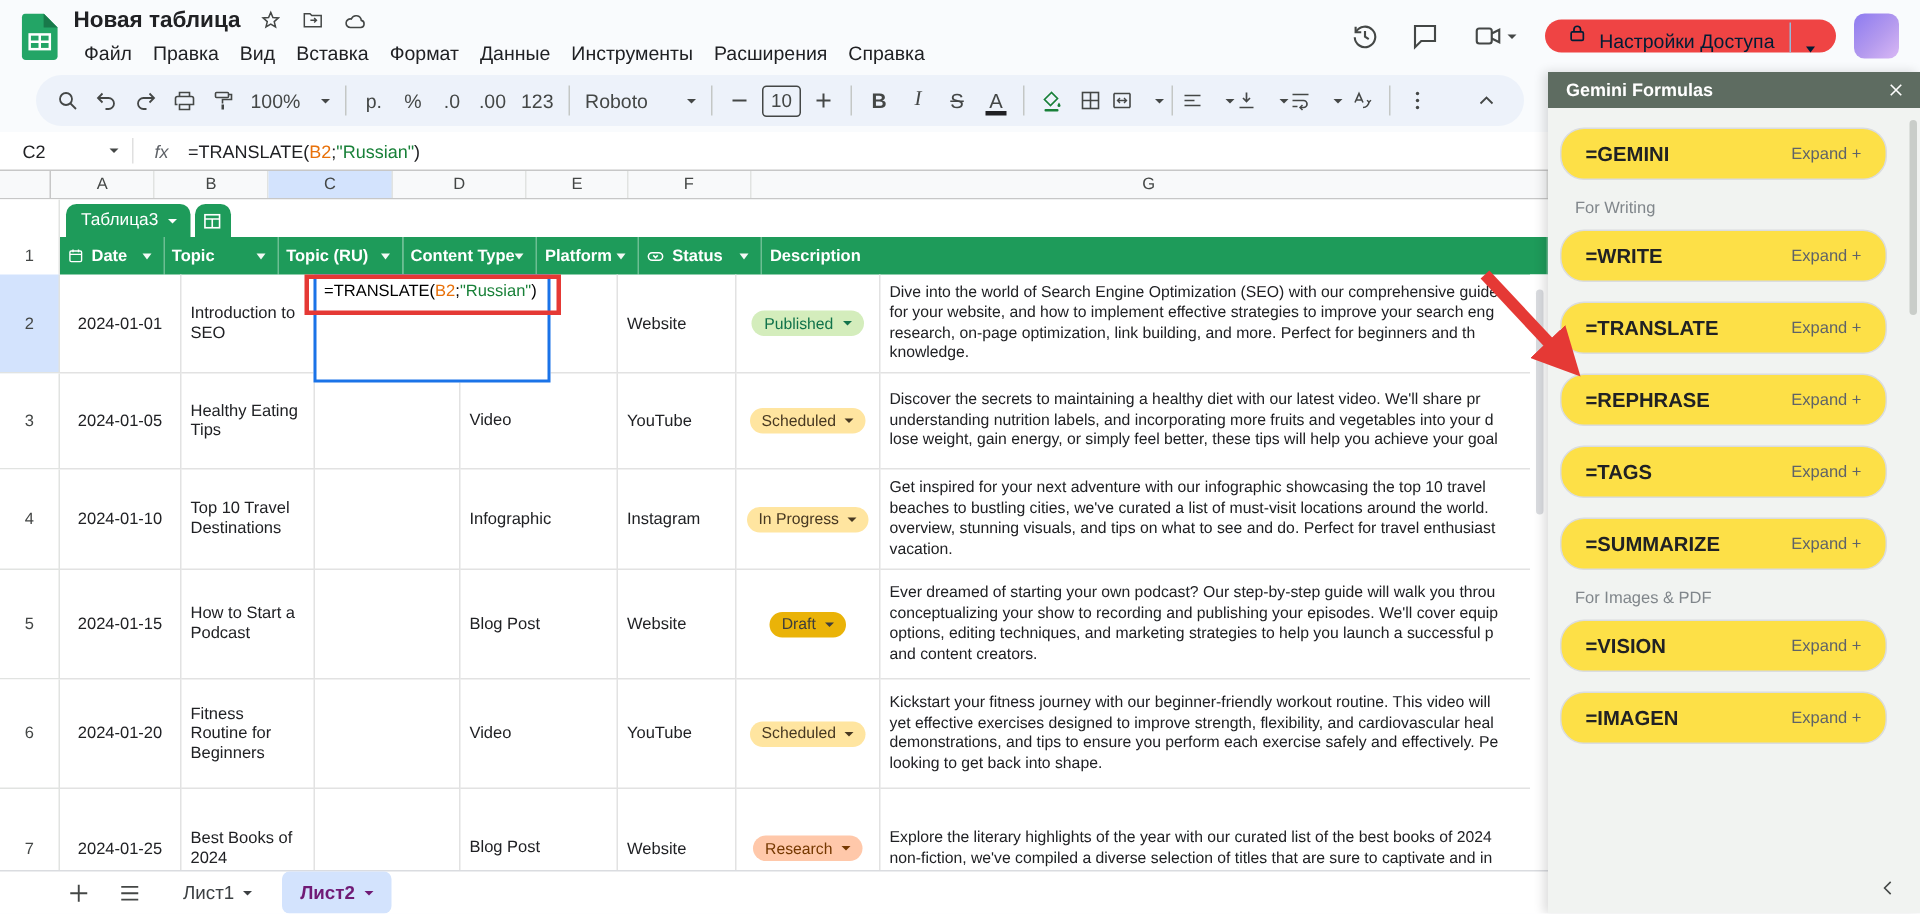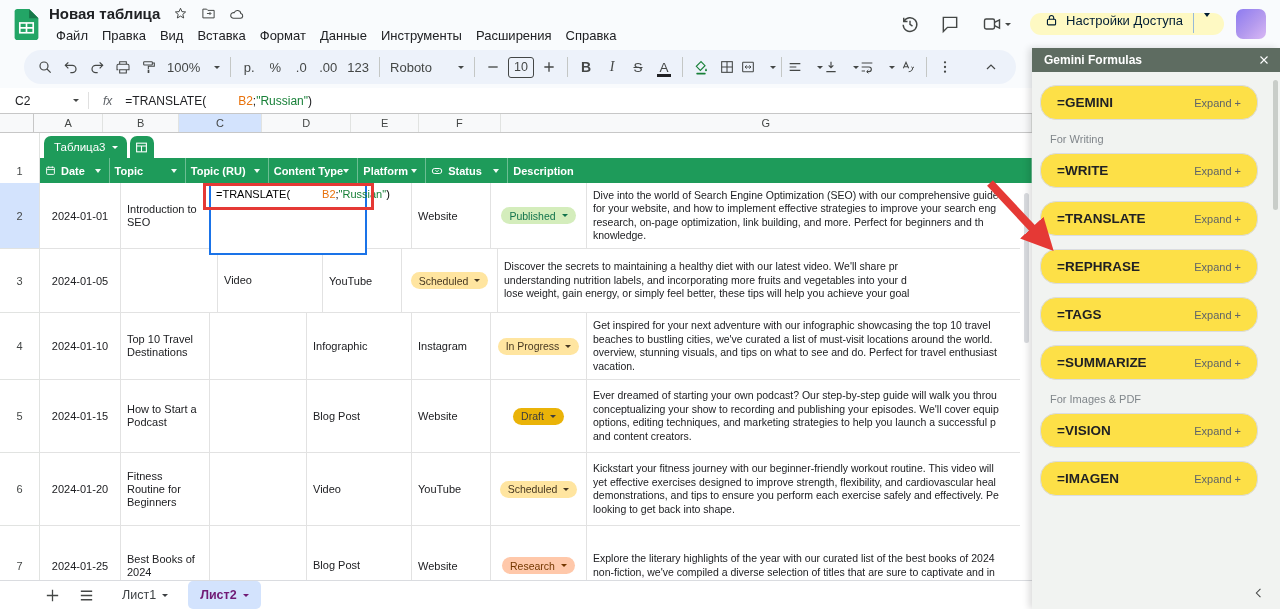--- a/index.html
+++ b/index.html
@@ -13,21 +13,21 @@
   .title-block { display:flex; flex-direction:column; justify-content:center; }
   .title-row { display:flex; align-items:center; height:22px;font-weight:bold; }
   .doc-title { font-size:15px; color:#202124; margin-right:12px; white-space:nowrap; }
   .tb-ico { width:17px; height:17px; color:#444746; margin-right:11px; display:flex; align-items:center; justify-content:center; }
   .menu-row { display:flex; height:21px; align-items:center; }
   .menu-item { font-size:13px; color:#202124; padding:0 7px; border-radius:4px; white-space:nowrap; cursor:default; }
   .topbar-right { margin-left:auto; display:flex; align-items:center; gap:4px; }
   .tr-ico { width:36px; height:36px; border-radius:50%; display:flex; align-items:center; justify-content:center; color:#444746; }
   .tr-ico svg { width:20px; height:20px; }
   .meet { width:48px; gap:3px; }
-  .share-pill { height:22px; background:#fef9c3; border-radius:17px; display:flex; align-items:flex-start; padding:0 4px 0 14px; color:#001d35; margin-left:6px; }
+  .share-pill { height:22px; background:#ef4444; border-radius:17px; display:flex; align-items:flex-end; padding:0 4px 0 14px; color:#001d35; margin-left:6px; }
   .share-pill svg { width:15px; height:15px; }
   .share-label { font-size:13px; font-weight:500; margin:0 10px 0 7px; white-space:nowrap; }
   .share-div { width:1px; height:20px; background:#96b9d8; }
   .share-caret { width:26px; display:flex; justify-content:center; }
   .avatar { width:30px; height:30px; border-radius:7px; margin-left:8px; background:linear-gradient(135deg,#8d7bf0 0%,#b49aee 55%,#d9b8f5 100%); }
 
   .caret { width:0; height:0; border-left:3.5px solid transparent; border-right:3.5px solid transparent; border-top:4px solid currentColor; display:inline-block; }
   .caret.sm { border-left-width:3px; border-right-width:3px; border-top-width:3.5px; }
 
   
@@ -48,21 +48,21 @@
   .b-color { position:relative; font-size:13.5px; }
   .b-color .bar { position:absolute; left:6px; right:6px; bottom:3px; height:3px; background:#202124; }
   .spacer { flex:1; }
 
   
   .formula-bar { height:26px; background:#fff; display:flex; align-items:center; border-bottom:1px solid #c7c7c7; }
   .name-box { width:88px; display:flex; align-items:center; justify-content:space-between; padding:0 9px 0 15px; font-size:12px; color:#202124; }
   .fb-div { width:1px; height:17px; background:#e0e0e0; }
   .fx { font-style:italic; font-family:Liberation Sans, sans-serif; color:#5f6368; font-size:12px; margin:0 13px 0 14px; }
   .formula { font-size:12px; color:#202124; white-space:nowrap; }
-  .f-orange { color:#e8710a;padding-left:32px; }
+  .f-orange { color:#e8710a; }
   .f-green { color:#188038; }
 
   
   .grid { position:relative; width:1032px; height:466px; background:#fff; overflow:hidden; }
   .colhdr { display:flex; height:19px; background:#f8f9fa; border-bottom:1px solid #c7c7c7; }
   .corner { width:40px; border-right:1px solid #c7c7c7; background:#f8f9fa; }
   .clt { display:flex; align-items:center; justify-content:center; font-size:11px; color:#444746; border-right:1px solid #e1e3e1; }
   .clt.hl { background:#d3e3fd; }
   .cA{width:81px}.cB{width:89px}.cC{width:97px}.cD{width:105px}.cE{width:79px}.cF{width:96px}.cG{width:624px}
   .rowhdr { width:40px; flex:none; display:flex; align-items:center; justify-content:center; font-size:11px; color:#444746; border-right:1px solid #e1e3e1; border-bottom:1px solid #e1e3e1; background:#fff; }
@@ -438,20 +438,23 @@
             <div>Dive into the world of Search Engine Optimization (SEO) with our comprehensive guide</div>
             <div>for your website, and how to implement effective strategies to improve your search eng</div>
             <div>research, on-page optimization, link building, and more. Perfect for beginners and th</div>
             <div>knowledge.</div>
           </span>
         </div>
 
         <div class="crow dr1">
           <span class="rowhdr">3</span>
           <span class="cell cA">2024-01-05</span>
+          <span class="cell cB tl">
+              <span class="wrap">Healthy Eating Tips</span>
+            </span>
           <span class="cell cC"></span>
           <span class="cell cD tl">
               <span class="wrap">Video</span>
             </span>
           <span class="cell cE tl">YouTube</span>
           <span class="cell cF">
               <span class="pill" style="background:#ffe5a0;color:#473821">
                 <span>Scheduled</span>
                 <i class="caret sm"></i>
               </span>

